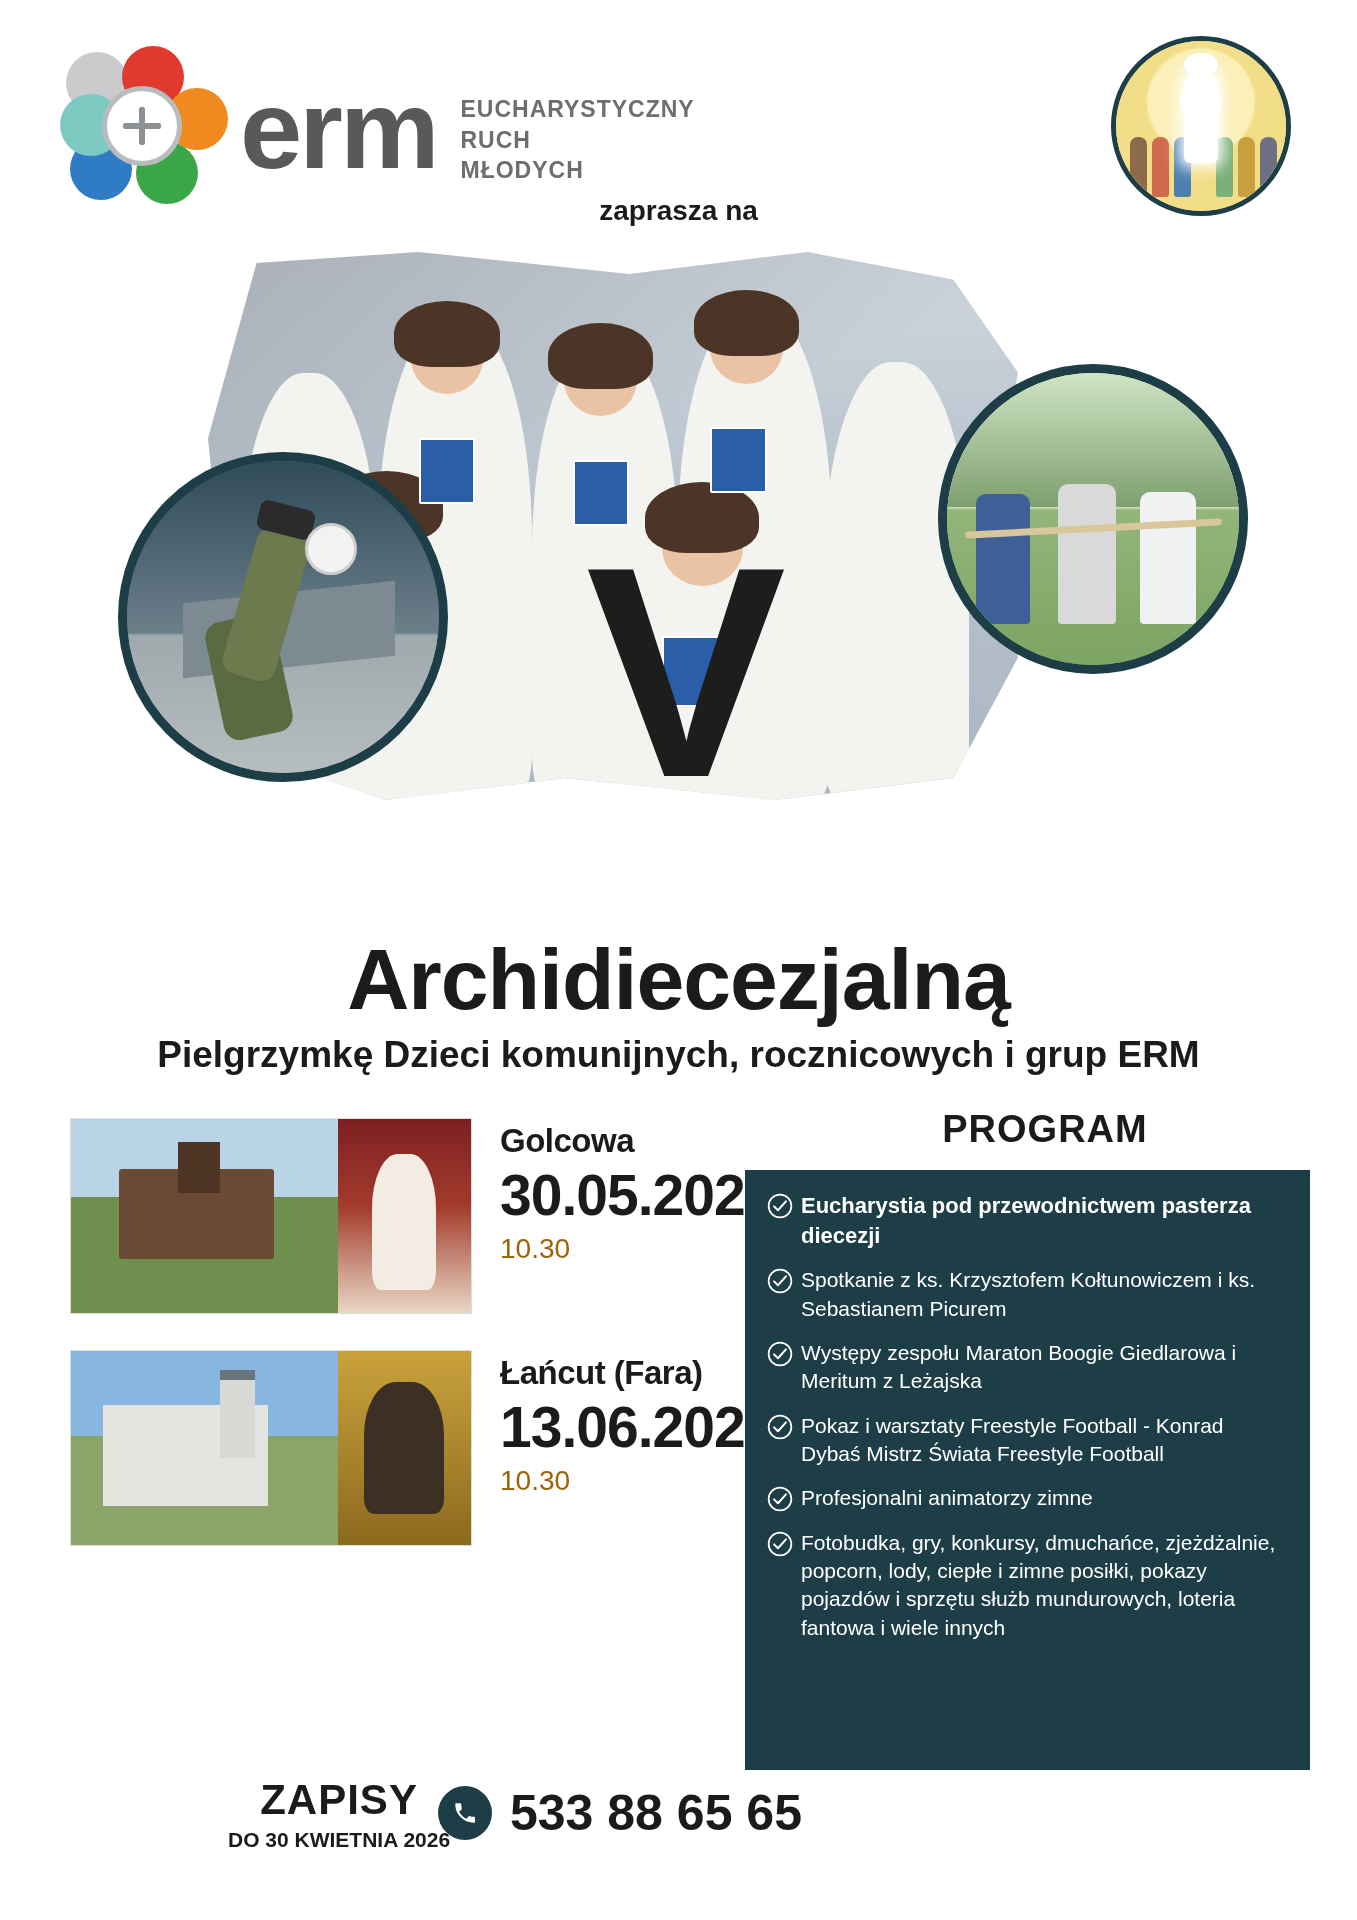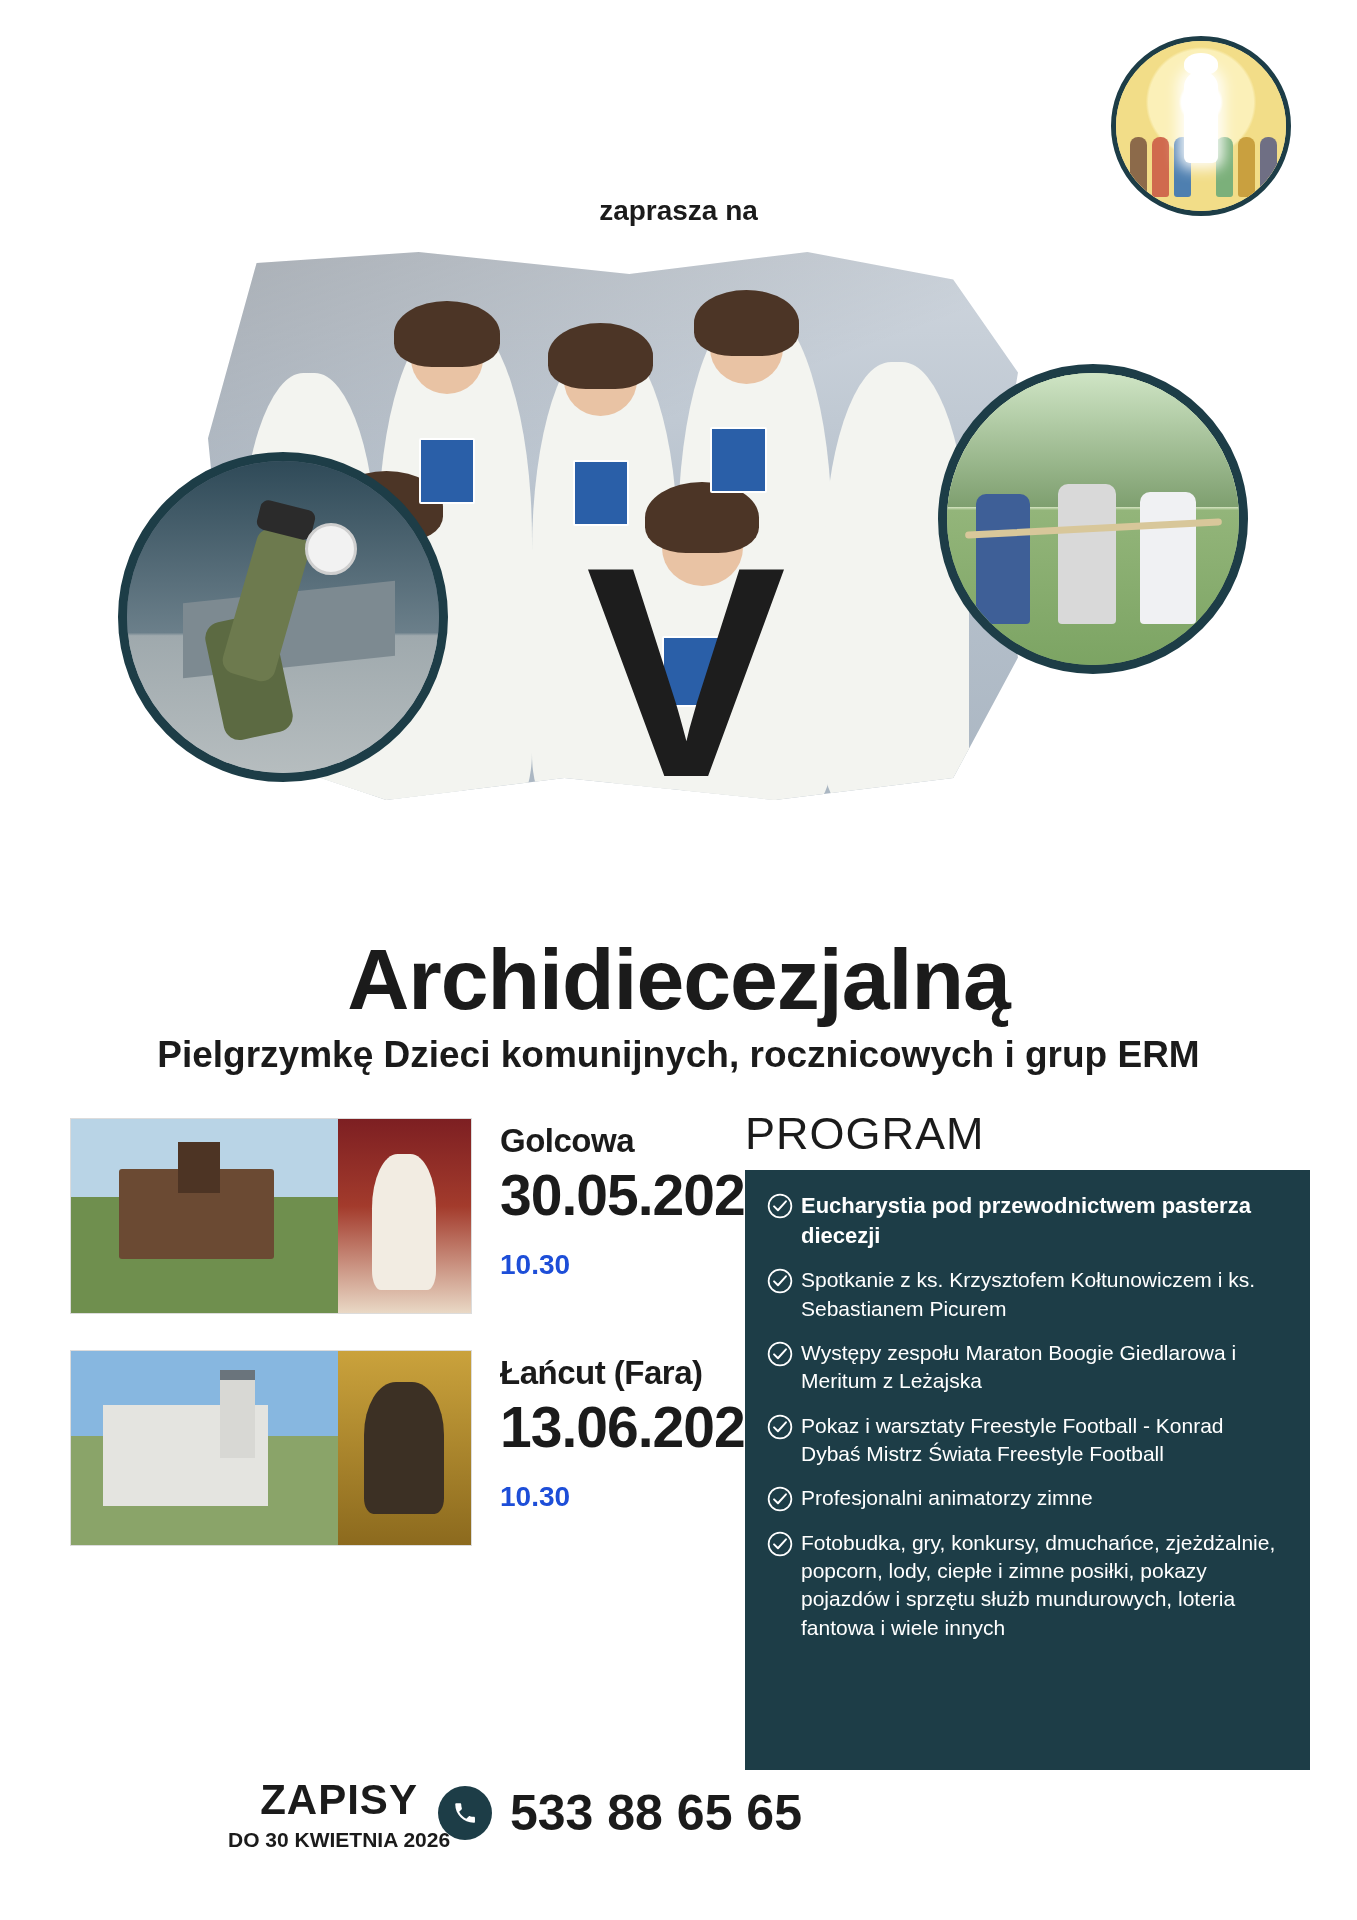--- a/index.html
+++ b/index.html
@@ -247,28 +247,29 @@
   .event-info { margin-left: 28px; padding-top: 4px; }
   .event-place {
     font-size: 33px; font-weight: bold; color: #1b1b1b;
     font-family: "Liberation Sans Narrow", "Liberation Sans", sans-serif;
     letter-spacing: -.5px;
   }
   .event-date {
     font-size: 57px; font-weight: bold; color: #1b1b1b;
     letter-spacing: -1px; line-height: 1.1; margin-top: 4px;
   }
-  .event-time { font-size: 28px; color: #1d4ed8; margin-top: 22px; font-weight: bold; }
+  .event-time { font-size: 28px; color: #a16207; margin-top: 6px; }
 
   
   .program-title {
     position: absolute;
     left: 745px; top: 1108px; width: 600px;
-    font-size: 45px;
-    font-weight: normal;
+    text-align: center;
+    font-size: 38px;
+    font-weight: bold;
     color: #1b1b1b;
     letter-spacing: 1px;
   }
   .program-box {
     position: absolute;
     left: 745px; top: 1170px;
     width: 565px; height: 600px;
     background: #1d3d47;
     padding: 21px 26px 20px 22px;
     color: #ffffff;
@@ -318,20 +319,37 @@
     font-size: 34px; font-weight: bold; color: #1b1b1b;
     line-height: 1.25; letter-spacing: .5px;
   }
 </style>
 </head>
 <body>
 
 <div class="poster">
 
   <div class="header">
+    <div class="erm-logo">
+      <div class="erm-mark">
+        <span class="petal p-gray"></span>
+        <span class="petal p-red"></span>
+        <span class="petal p-orange"></span>
+        <span class="petal p-green"></span>
+        <span class="petal p-blue"></span>
+        <span class="petal p-teal"></span>
+        <span class="p-core"></span>
+      </div>
+      <div class="erm-word">erm</div>
+      <div class="erm-sub">
+        <div>EUCHARYSTYCZNY</div>
+        <div>RUCH</div>
+        <div>MŁODYCH</div>
+      </div>
+    </div>
 
     <div class="dove-badge">
       <span class="rays"></span>
       <span class="kid k1"></span>
         <span class="kid k2"></span>
         <span class="kid k3"></span>
       <span class="kid k4"></span>
         <span class="kid k5"></span>
         <span class="kid k6"></span>
       <span class="jesus"></span>

